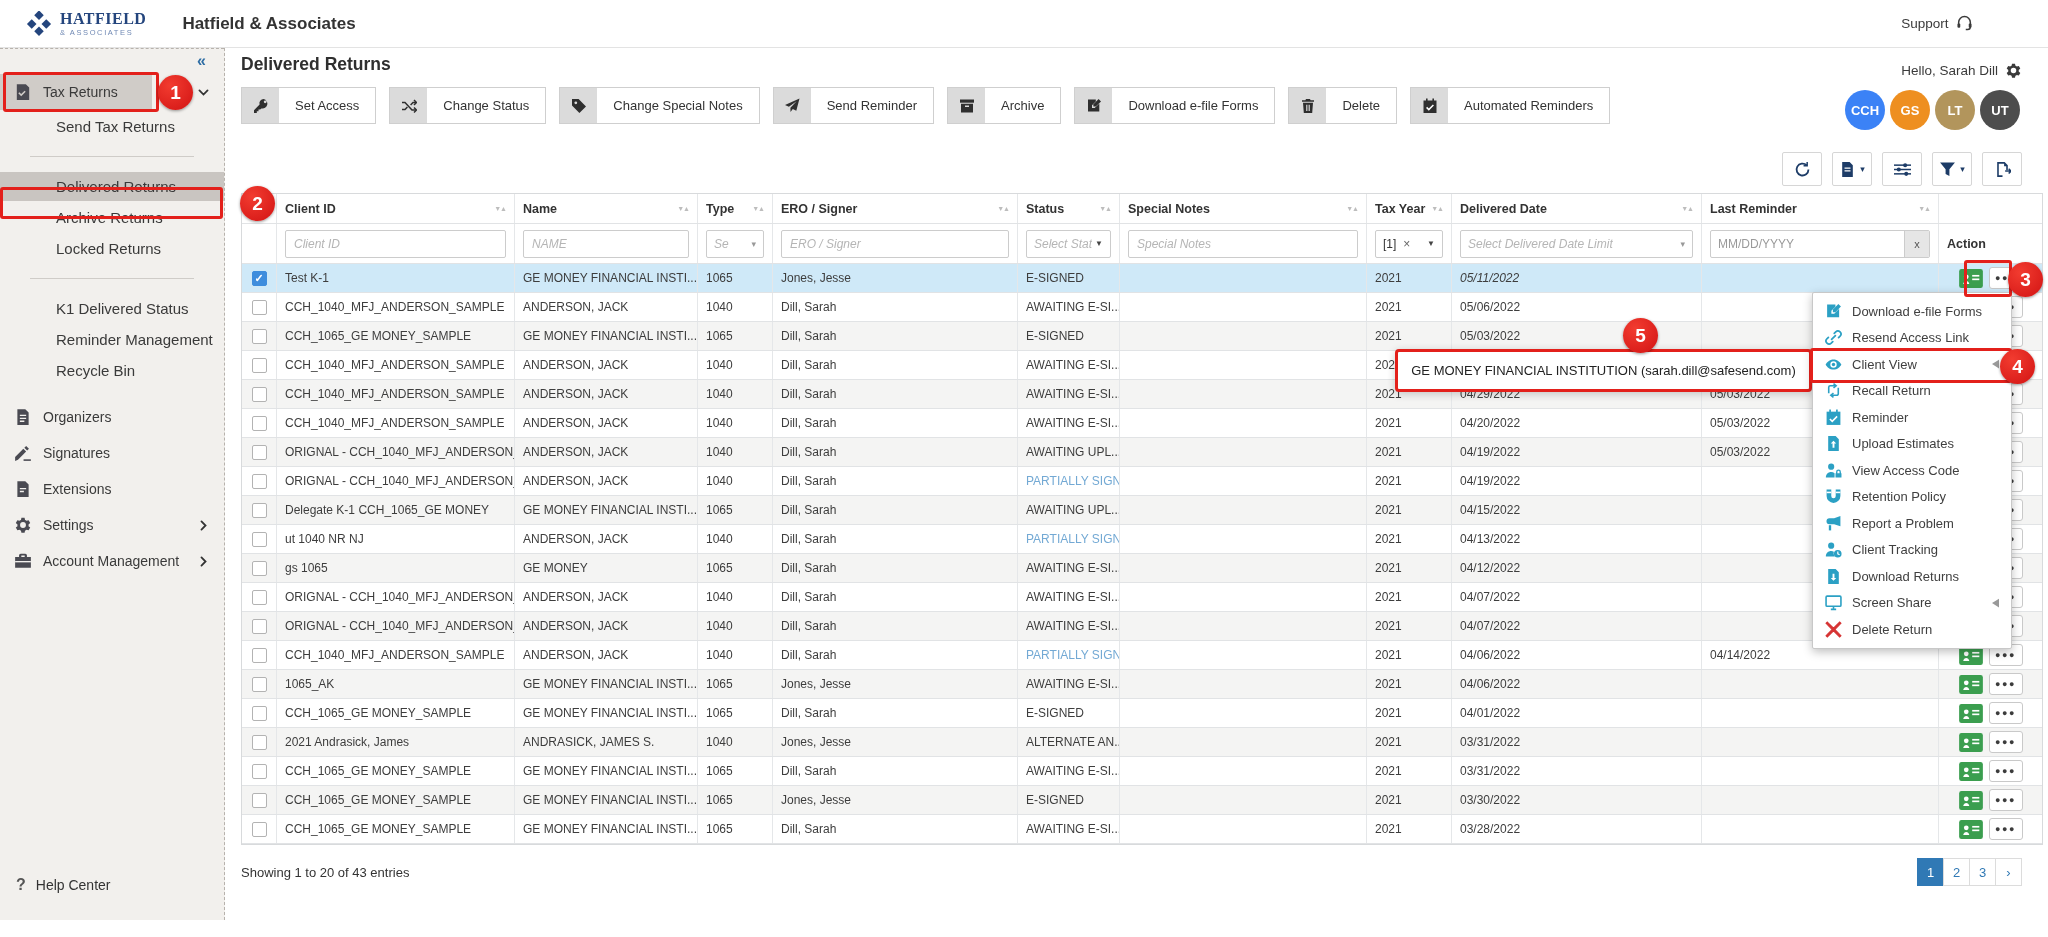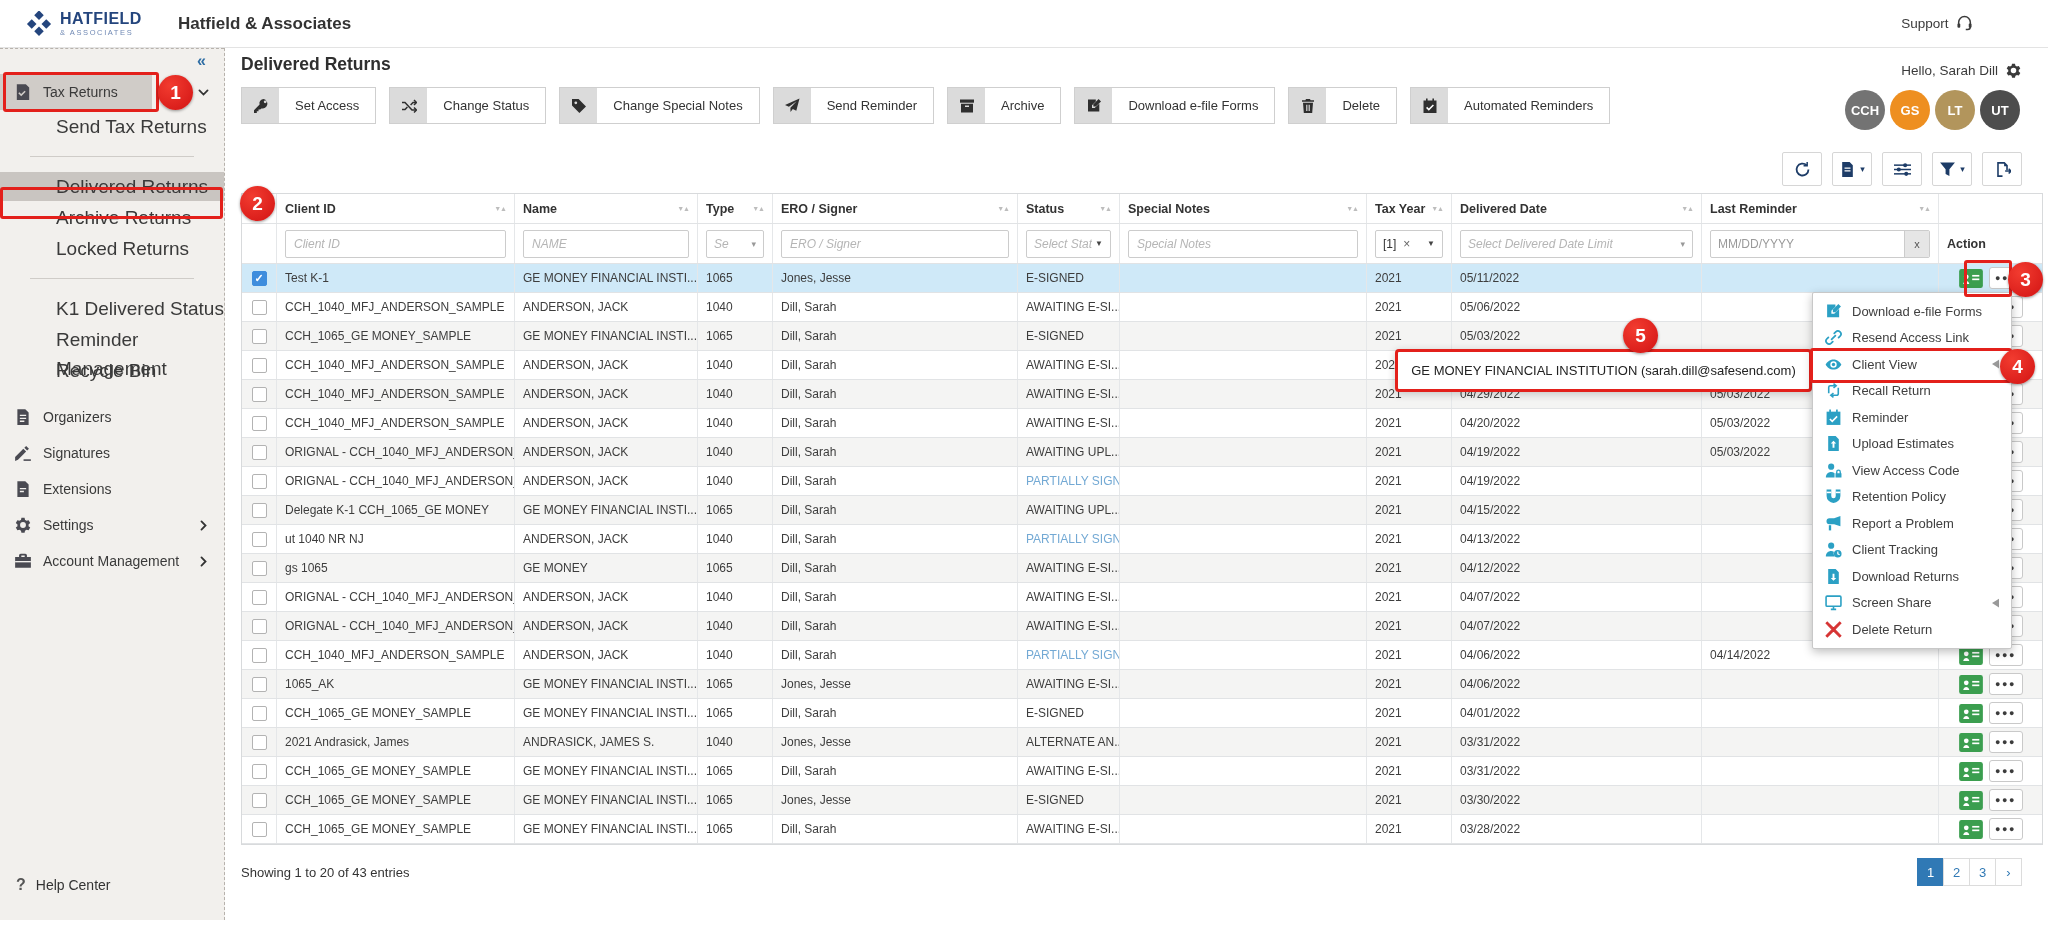--- a/index.html
+++ b/index.html
@@ -5,36 +5,36 @@
   html,body{margin:0;padding:0;background:#888;}
   .app{position:relative;width:2048px;height:937px;background:#fff;font-family:"Liberation Sans",sans-serif;overflow:hidden;color:#3c3c3c;}
   .icon{display:inline-flex;flex:none;}
   .icon svg{width:100%;height:100%;display:block;}
 
   
   .topbar{position:absolute;left:0;top:0;right:0;height:48px;background:#fff;border-bottom:1px solid #e3e3e3;display:flex;align-items:center;padding:0 26px;box-sizing:border-box;z-index:5;}
   .logo{display:flex;align-items:center;gap:8px;color:#24457d;}
   .logo .icon{width:26px;height:26px;color:#24457d;}
   .logo-stack{display:flex;flex-direction:column;line-height:1;}
-  .logo-name{font-weight:bold;font-size:16px;letter-spacing:.5px;}
+  .logo-name{font-weight:bold;font-size:16px;letter-spacing:.5px;font-family:Liberation Serif, serif;}
   .logo-sub{font-size:7.5px;letter-spacing:1.6px;color:#7089b4;margin-top:2px;}
   .app-title{margin-left:36px;font-size:17px;font-weight:700;color:#333;}
   .topbar-right{margin-left:auto;display:flex;align-items:flex-start;gap:30px;font-size:13.5px;color:#3b3b3b;flex-direction:column;}
   .tb-item{display:flex;align-items:center;gap:7px;cursor:pointer;}
   .topbar-right .icon{width:17px;height:17px;color:#3b3b3b;}
 
   
   .sidebar{position:absolute;left:0;top:48px;width:225px;bottom:17px;background:#f2f0ed;border-right:1px dashed #b7b2ac;box-sizing:border-box;z-index:4;}
   .sidebar::before{content:"";position:absolute;top:0;left:0;right:0;border-top:1px dashed #b7b2ac;}
   .collapse-row{height:26px;display:flex;justify-content:flex-end;align-items:center;padding-right:18px;color:#2e6da4;font-weight:bold;font-size:16px;cursor:pointer;}
   .nav-item{height:36px;display:flex;align-items:center;padding:0 14px;gap:11px;font-size:14px;color:#3a3a3a;cursor:pointer;position:relative;}
   .nav-item .icon{width:18px;height:18px;color:#4a4a52;}
   .nav-item.pill-active{background:linear-gradient(90deg,#d0ccc8 0,#d0ccc8 152px,transparent 152px);}
   .nav-item .chev{margin-left:auto;width:13px;height:13px;color:#333;}
-  .sub-item{height:29px;line-height:29px;padding-left:56px;font-size:19px;color:#3a3a3a;cursor:pointer;margin:2px 0;}
+  .sub-item{height:29px;line-height:29px;padding-left:56px;font-size:15px;color:#3a3a3a;cursor:pointer;margin:2px 0;}
   .sub-item.active{background:#c9c5c1;}
   .nav-divider{height:1px;background:#cfccc8;margin:15px 30px;}
   .nav-spacer{height:12px;}
   .help-center{position:absolute;left:16px;bottom:26px;display:flex;align-items:center;gap:10px;font-size:14px;color:#333;cursor:pointer;}
   .help-q{font-weight:bold;font-size:16px;color:#555;}
 
   
   .content{position:absolute;left:226px;top:48px;right:0;bottom:17px;background:#fff;}
   .page-title{position:absolute;left:15px;top:6px;font-size:17.5px;font-weight:700;color:#2f2f2f;}
   .toolbar{position:absolute;left:15px;top:39px;display:flex;gap:13px;}
@@ -328,21 +328,21 @@
                 <rect x="4" y="0.5" width="1.6" height="3.2" fill="currentColor"></rect>
                 <rect x="10.4" y="0.5" width="1.6" height="3.2" fill="currentColor"></rect>
                 <path d="m4.6 9.4 2.2 2.2 4.6-4.6" fill="none" stroke="#fff" stroke-width="1.5"></path>
               </svg>
             </span>
           </span>
           <span class="tbtn-label">Automated Reminders</span>
         </div>
       </div>
     <div class="avatars" id="avatars">
-        <div class="avatar" style="background: #737373;">CCH</div>
+        <div class="avatar" style="background: #3b82f6;">CCH</div>
         <div class="avatar" style="background: rgb(238, 143, 32);">GS</div>
         <div class="avatar" style="background: rgb(178, 149, 92);">LT</div>
         <div class="avatar" style="background: rgb(77, 77, 77);">UT</div>
       </div>
     <div class="table-tools" id="table-tools">
         <div class="tool-btn">
           <span class="icon ">
             <svg viewBox="0 0 16 16" fill="none" stroke="currentColor" stroke-width="1.7">
               <path d="M13.6 8A5.6 5.6 0 1 1 11.9 4"></path>
               <path d="M12.4 1v3.4H9" stroke-width="1.4"></path>
@@ -485,21 +485,21 @@
           </div>
           <div class="g-cell" style="width: 238px;">Test K-1</div>
           <div class="g-cell" style="width: 183px;">GE MONEY FINANCIAL INSTI...</div>
           <div class="g-cell" style="width: 75px;">1065</div>
           <div class="g-cell" style="width: 245px;">Jones, Jesse</div>
           <div class="g-cell" style="width: 102px;">
             <span>E-SIGNED</span>
           </div>
           <div class="g-cell" style="width: 247px;"></div>
           <div class="g-cell" style="width: 85px;">2021</div>
-          <div class="g-cell" style="width: 250px;">05/11/2022</div>
+          <div class="g-cell" style="width: 250px; font-style: italic;">05/11/2022</div>
           <div class="g-cell" style="width: 237px;"></div>
           <div class="g-cell action-cell" style="width: 103px;">
             <span class="card-btn icon">
               <svg viewBox="0 0 20 16">
                 <rect width="20" height="16" rx="2" fill="#3b9e4f"></rect>
                 <circle cx="6" cy="6.6" r="2" fill="#fff"></circle>
                 <path d="M3.4 12.6c.4-1.7 1.4-2.5 2.6-2.5s2.2.8 2.6 2.5H3.4z" fill="#fff"></path>
                 <rect x="11" y="5" width="6" height="1.4" fill="#fff"></rect>
                 <rect x="11" y="8" width="6" height="1.4" fill="#fff"></rect>
               </svg>

